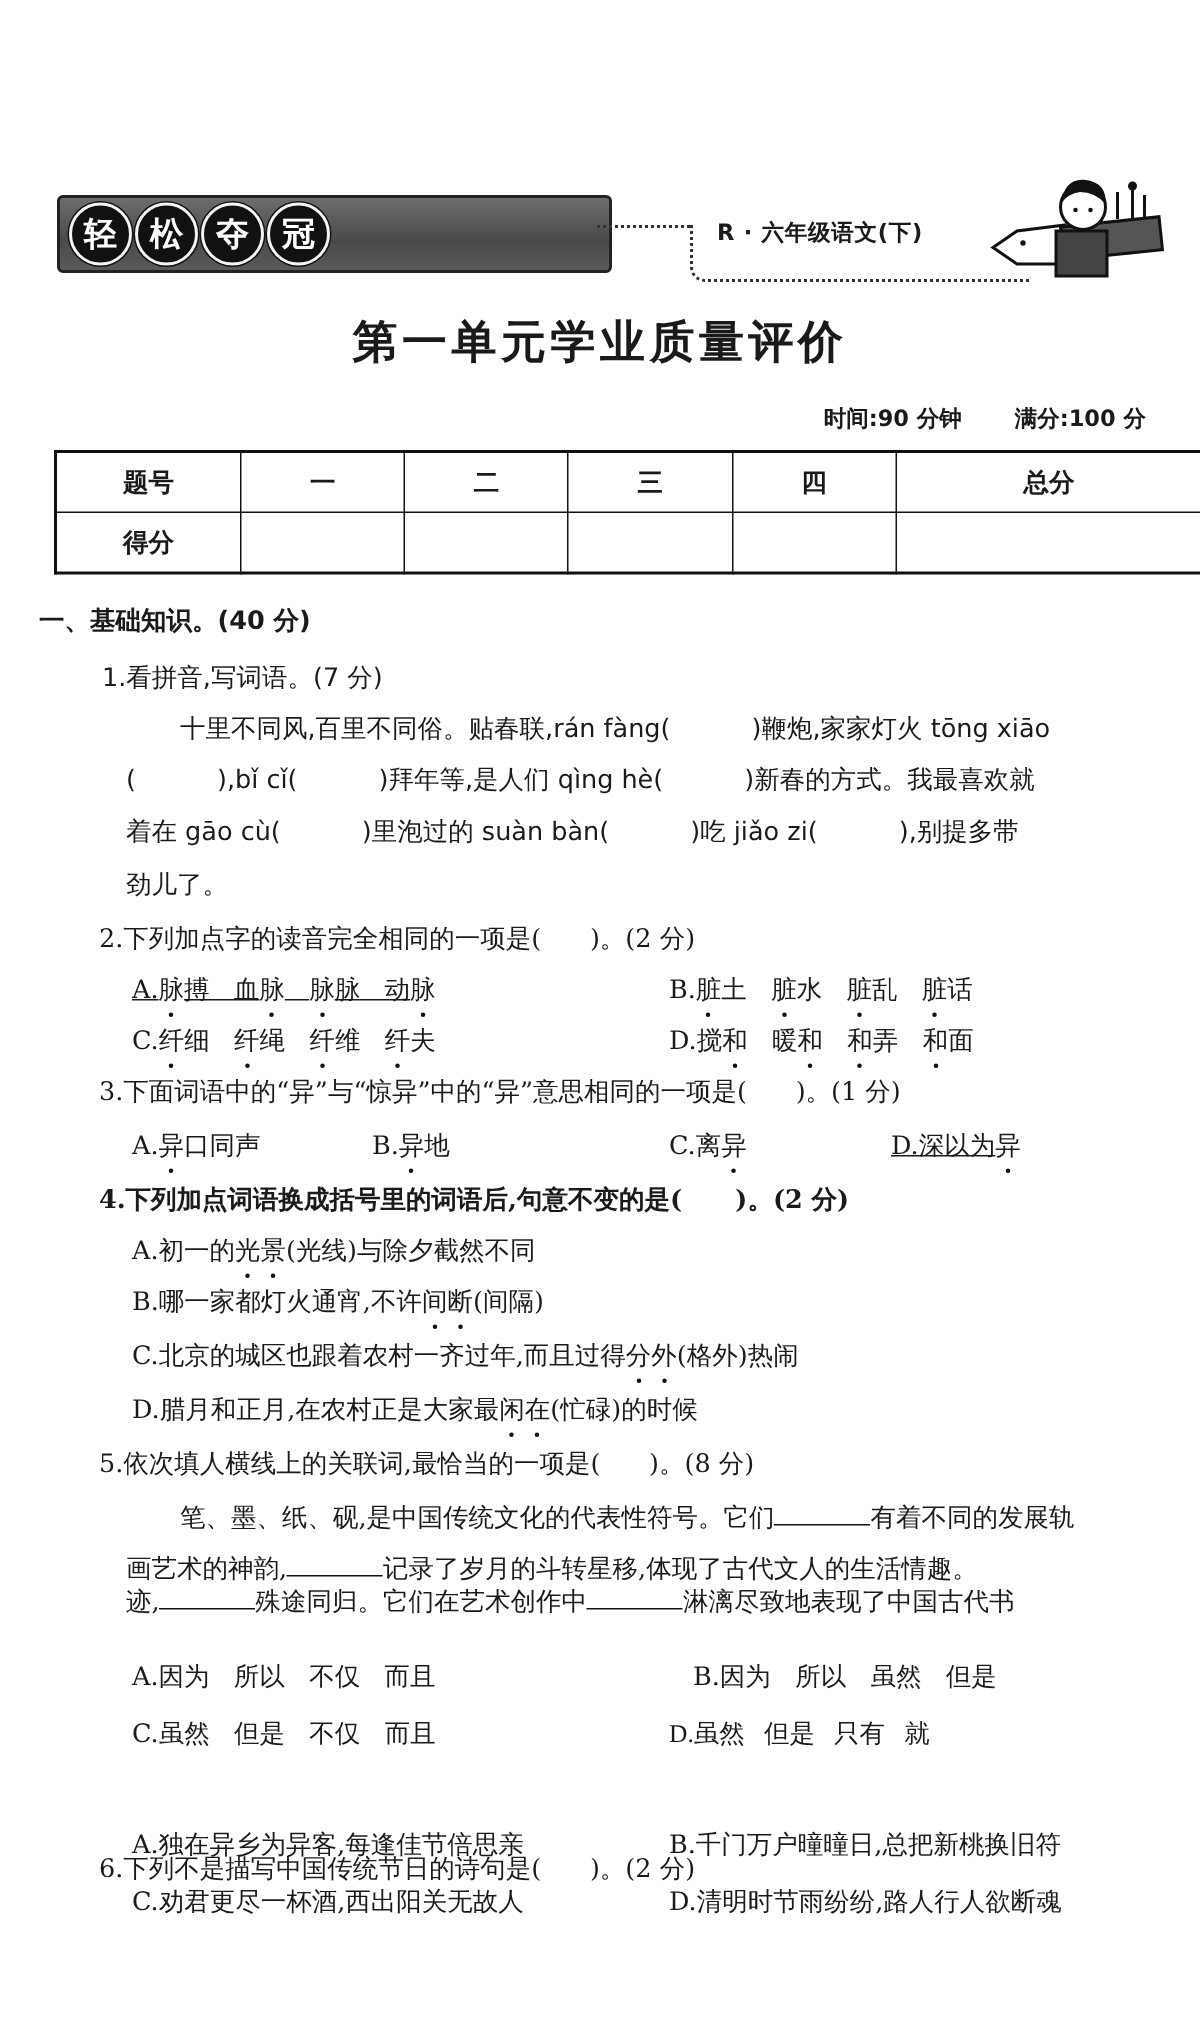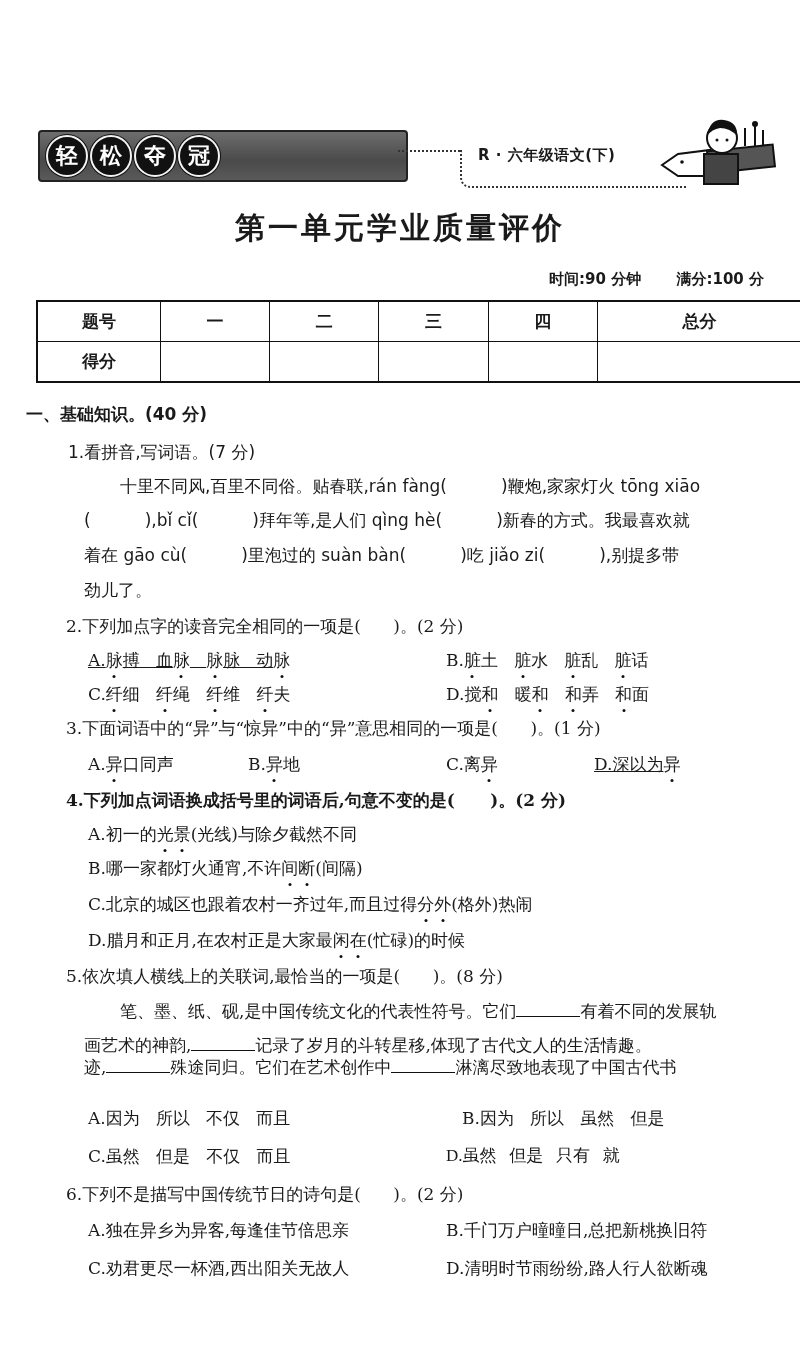--- a/index.html
+++ b/index.html
@@ -146,17 +146,17 @@
   <span>迹,</span><span class="blank"></span><span>殊途同归。它们在艺术创作中</span><span class="blank"></span><span>淋漓尽致地表现了中国古代书</span>
 </div>
 <div class="line serif" style="left:84px; top:1032px;">
   <span>画艺术的神韵,</span><span class="blank"></span><span>记录了岁月的斗转星移,体现了古代文人的生活情趣。</span>
 </div>
 <div class="line serif" style="left:88px; top:1106px; white-space:pre;">A.因为   所以   不仅   而且</div>
 <div class="line serif" style="left:446px; top:1106px; white-space:pre;margin-left:16px;">B.因为   所以   虽然   但是</div>
 <div class="line serif" style="left:88px; top:1144px; white-space:pre;">C.虽然   但是   不仅   而且</div>
 <div class="line serif" style="left:446px; top:1144px; white-space:pre;font-family:Liberation Serif, serif;">D.虽然   但是   只有   就</div>
 
-<div class="line serif" style="left:66px; top:1182px; white-space:pre;">6.下列不是描写中国传统节日的诗句是(      )。(2 分)</div>
+<div class="line serif" style="left:66px; top:1234px; white-space:pre;">6.下列不是描写中国传统节日的诗句是(      )。(2 分)</div>
 <div class="line serif" style="left:88px; top:1218px;">A.独在异乡为异客,每逢佳节倍思亲</div>
 <div class="line serif" style="left:446px; top:1218px;">B.千门万户曈曈日,总把新桃换旧符</div>
 <div class="line serif" style="left:88px; top:1256px;">C.劝君更尽一杯酒,西出阳关无故人</div>
 <div class="line serif" style="left:446px; top:1256px;">D.清明时节雨纷纷,路人行人欲断魂</div>
 
 </body></html>

